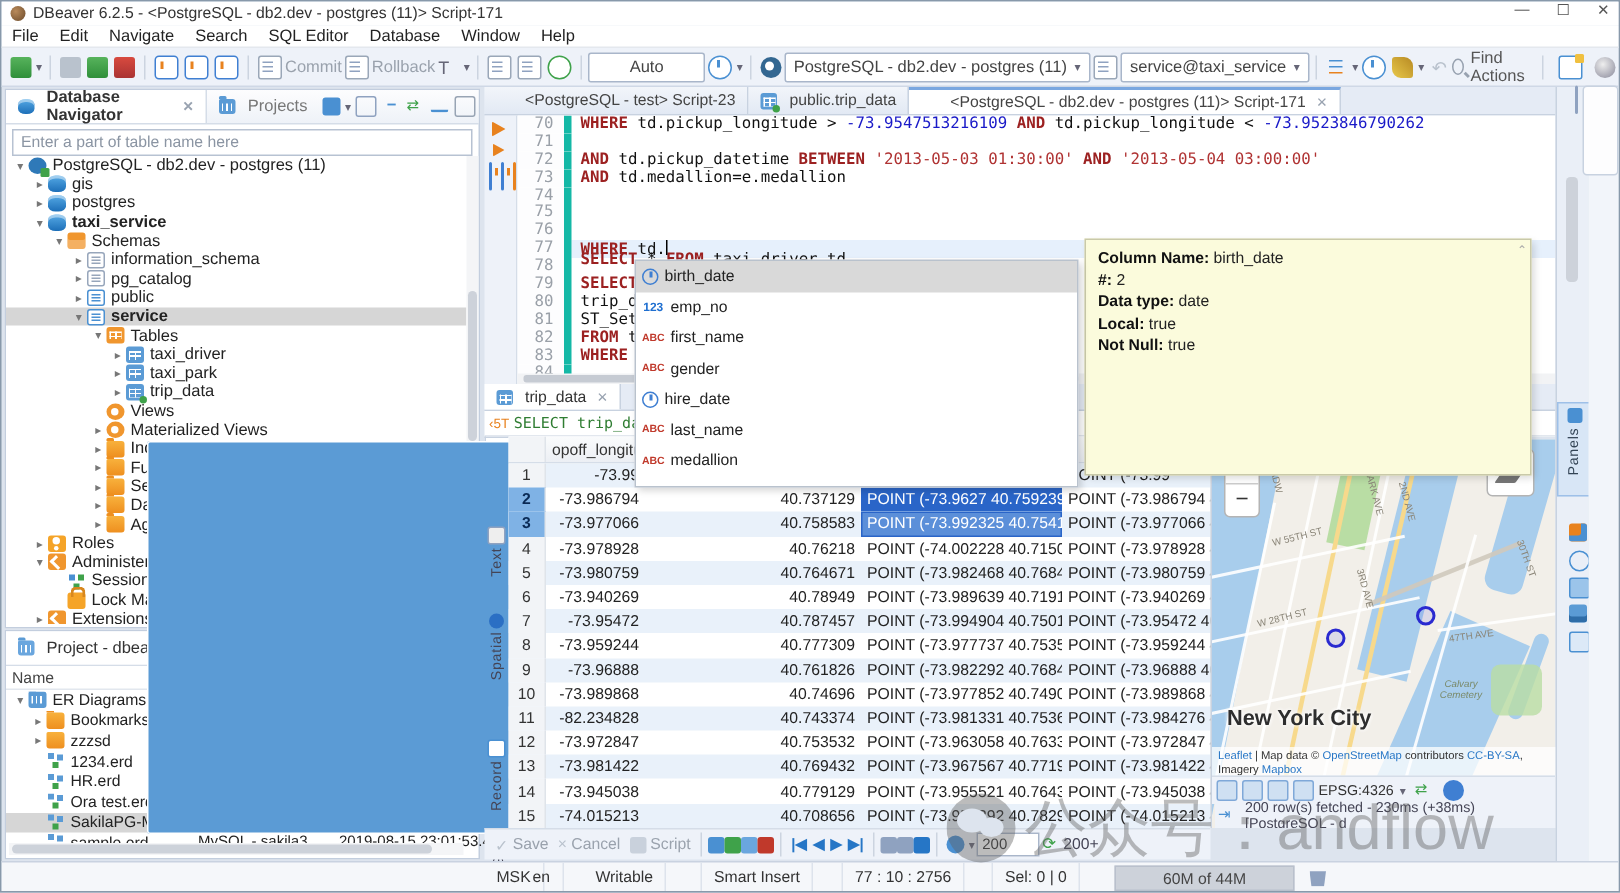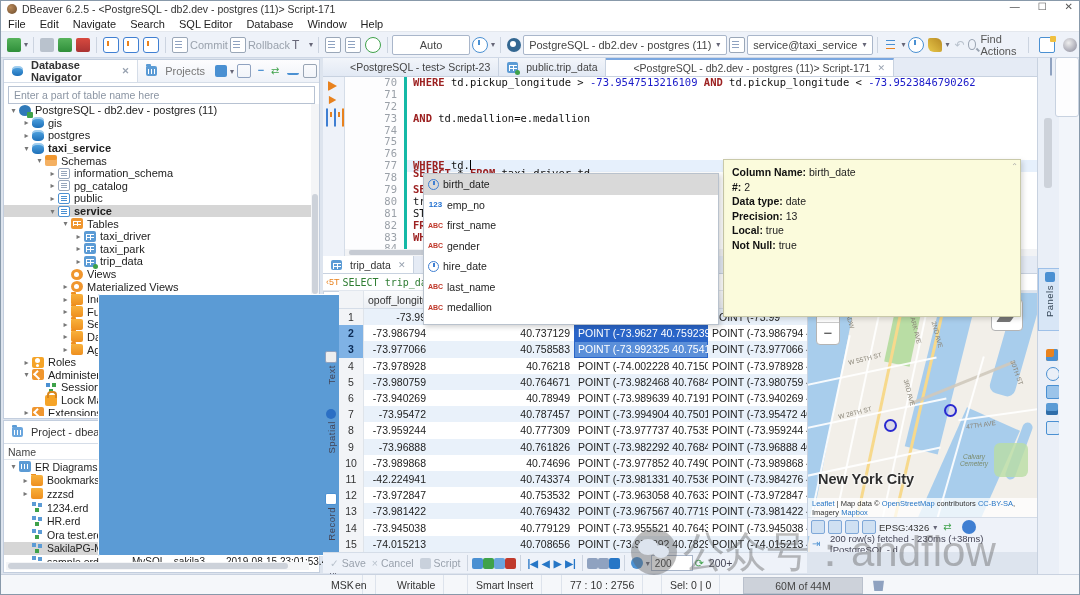--- a/index.html
+++ b/index.html
@@ -109,21 +109,21 @@
   .etabs{left:322px;top:57px;width:714px;height:19px;background:#e5ebf5;border-bottom:1px solid #c8d2e0;display:flex;font-size:10.5px;color:#444;}
   .etab{display:flex;align-items:center;gap:4px;padding:0 8px;border-right:1px solid #c8d2e0;background:linear-gradient(#f2f5fa,#e2e9f4);white-space:nowrap;}
   .etab.active{background:#fff;font-weight:normal;border-top:2px solid #7aa7e0;}
   .closex{color:#98a2b0;font-size:9px;margin-left:3px;}
   .estrip{left:322px;top:76px;width:22px;height:179px;background:#eef2f9;border-right:1px solid #d5dde8;}
   .estrip .tbi{margin:3px 3px;}
   .play{width:0;height:0;border-left:9px solid #e8821e;border-top:5px solid transparent;border-bottom:5px solid transparent;border-radius:1px;margin:4px 5px;}
   .editor{left:344px;top:76px;width:692px;height:179px;background:#fff;overflow:hidden;font-family:"DejaVu Sans Mono",monospace;font-size:10.5px;}
   .cline{height:11.9px;display:flex;white-space:pre;line-height:11.9px;}
   .cline.cur{background:#e6f0fc;}
-  .lnum{width:24px;text-align:right;color:#9aa0a8;padding-right:7px;flex:none;background:#fdfdfe;border-right:3px solid #14b8a6;padding-left:28px;}
+  .lnum{width:24px;text-align:right;color:#9aa0a8;padding-right:7px;flex:none;background:#fdfdfe;border-right:5px solid #14b8a6;}
   .tok-k{color:#9c2121;font-weight:bold;}
   .tok-n{color:#1a1ac8;}
   .tok-s{color:#b03333;}
   .tok-p{color:#111;}
   .caret{display:inline-block;width:1.5px;height:10px;background:#000;vertical-align:-1px;}
   .ehscroll{left:344px;top:248px;width:692px;height:7px;background:#f2f3f5;}
   .ehscroll .thumb{position:absolute;left:4px;top:1px;width:370px;height:5px;background:#c6cbd3;border-radius:2px;}
   
   .rtabs{left:322px;top:255px;width:714px;height:18px;background:#e5ebf5;border-bottom:1px solid #c8d2e0;display:flex;font-size:10.5px;color:#333;}
   .sqlbar{left:322px;top:273px;width:714px;height:17px;background:#fff;border-bottom:1px solid #e2e7ee;display:flex;align-items:center;font-size:10.5px;padding-left:3px;}
@@ -568,21 +568,21 @@
     <span class="tbi ic-sql" style="margin:2px 3px;"></span>
     <span class="tbi ic-sql" style="margin:2px 3px;border-color:#e8821e;"></span>
     <span class="tbi m-gear mini" style="margin:12px 4px 2px;background:#4a90d2;border-radius:50%;"></span>
     <span class="tbi ic-doc" style="margin:6px 3px 2px;"></span>
     <span class="tbi ic-doc" style="margin:2px 3px;border-color:#c0392b;"></span>
   </div>
 
   <div class="abs editor" id="editor">
       <div class="cline"><div class="lnum">70</div><div class="ctext" style="padding-left: 6px;"><span class="tok-k">WHERE </span><span class="tok-p">td.pickup_longitude &gt; </span><span class="tok-n">-73.9547513216109</span><span class="tok-k"> AND </span><span class="tok-p">td.pickup_longitude &lt; </span><span class="tok-n">-73.9523846790262</span></div></div>
       <div class="cline"><div class="lnum">71</div></div>
-      <div class="cline"><div class="lnum">72</div></div>
+      <div class="cline"><div class="lnum">72</div><div class="ctext" style="padding-left: 6px;"><span class="tok-k">AND </span><span class="tok-p">td.pickup_datetime </span><span class="tok-k">BETWEEN </span><span class="tok-s">'2013-05-03 01:30:00'</span><span class="tok-k"> AND </span><span class="tok-s">'2013-05-04 03:00:00'</span></div></div>
       <div class="cline"><div class="lnum">73</div><div class="ctext" style="padding-left: 6px;"><span class="tok-k">AND </span><span class="tok-p">td.medallion=e.medallion</span></div></div>
       <div class="cline"><div class="lnum">74</div><div class="ctext" style="padding-left: 6px;"></div></div>
       <div class="cline"><div class="lnum">75</div><div class="ctext" style="padding-left: 6px;"></div></div>
       <div class="cline"><div class="lnum">76</div><div class="ctext" style="padding-left: 6px; margin-top: 20px;"><span class="tok-k">SELECT </span><span class="tok-p">* </span><span class="tok-k">FROM </span><span class="tok-p">taxi_driver td</span></div></div>
       <div class="cline cur"><div class="lnum">77</div><div class="ctext" style="padding-left: 6px;"><span class="tok-k">WHERE </span><span class="tok-p">td.</span><span class="caret"></span></div></div>
       <div class="cline"><div class="lnum">78</div><div class="ctext" style="padding-left: 6px;"></div></div>
       <div class="cline"><div class="lnum">79</div><div class="ctext" style="padding-left: 6px;"><span class="tok-k">SELECT</span></div></div>
       <div class="cline"><div class="lnum">80</div><div class="ctext" style="padding-left: 6px;"><span class="tok-p">trip_data.</span></div></div>
       <div class="cline"><div class="lnum">81</div><div class="ctext" style="padding-left: 6px;"><span class="tok-p">ST_SetSRID</span></div></div>
       <div class="cline"><div class="lnum">82</div><div class="ctext" style="padding-left: 6px;"><span class="tok-k">FROM </span><span class="tok-p">trip_</span></div></div>
@@ -696,21 +696,21 @@
         </div>
         <div class="grow">
           <div class="gc num">10</div>
           <div class="gc c1">-73.989868</div>
           <div class="gc c2">40.74696</div>
           <div class="gc c3">POINT (-73.977852 40.749058)</div>
           <div class="gc c4">POINT (-73.989868 40.74696)</div>
         </div>
         <div class="grow alt">
           <div class="gc num">11</div>
-          <div class="gc c1">-42.224941</div>
+          <div class="gc c1">-82.234828</div>
           <div class="gc c2">40.743374</div>
           <div class="gc c3">POINT (-73.981331 40.753639)</div>
           <div class="gc c4">POINT (-73.984276 40.743374)</div>
         </div>
         <div class="grow">
           <div class="gc num">12</div>
           <div class="gc c1">-73.972847</div>
           <div class="gc c2">40.753532</div>
           <div class="gc c3">POINT (-73.963058 40.763348)</div>
           <div class="gc c4">POINT (-73.972847 40.753532)</div>
@@ -886,21 +886,20 @@
         <div class="ai text">ABC</div>
         <div style="display: inline;">medallion</div>
       </div>
     </div>
 
   <div class="abs tooltip" id="tooltipbox">
     <span class="tt-scr">⌃</span>
   <div class="trowt"><b>Column Name:</b><span> birth_date</span></div>
       <div class="trowt"><b>#:</b><span> 2</span></div>
       <div class="trowt"><b>Data type:</b><span> date</span></div>
-      <div class="trowt"><b>Precision:</b><span> 13</span></div>
       <div class="trowt"><b>Local:</b><span> true</span></div>
       <div class="trowt"><b>Not Null:</b><span> true</span></div>
     </div>
 
   <div class="abs statusbar">
     <div class="sseg" style="left:322px;">MSK</div>
     <div class="sseg" style="left:346px;">en</div>
     <div class="sseg" style="left:388px;">Writable</div>
     <div class="sseg" style="left:466px;border-left:1px solid #dde3ec;">Smart Insert</div>
     <div class="sseg" style="left:560px;border-left:1px solid #dde3ec;">77 : 10 : 2756</div>

